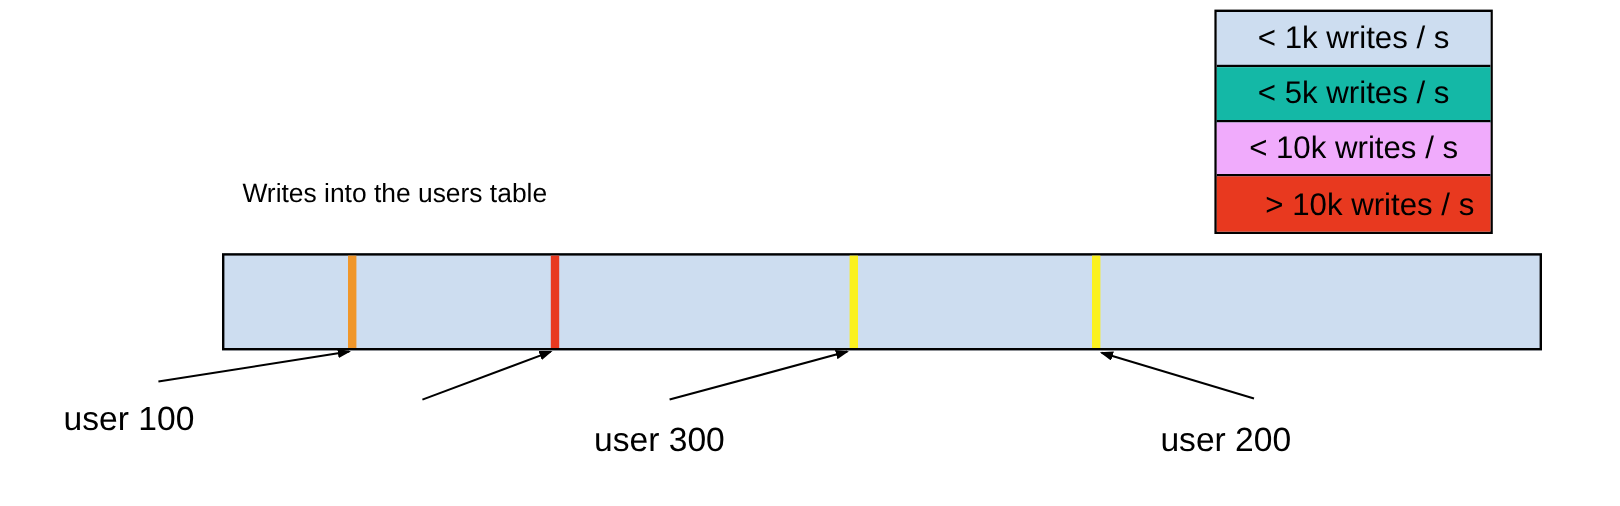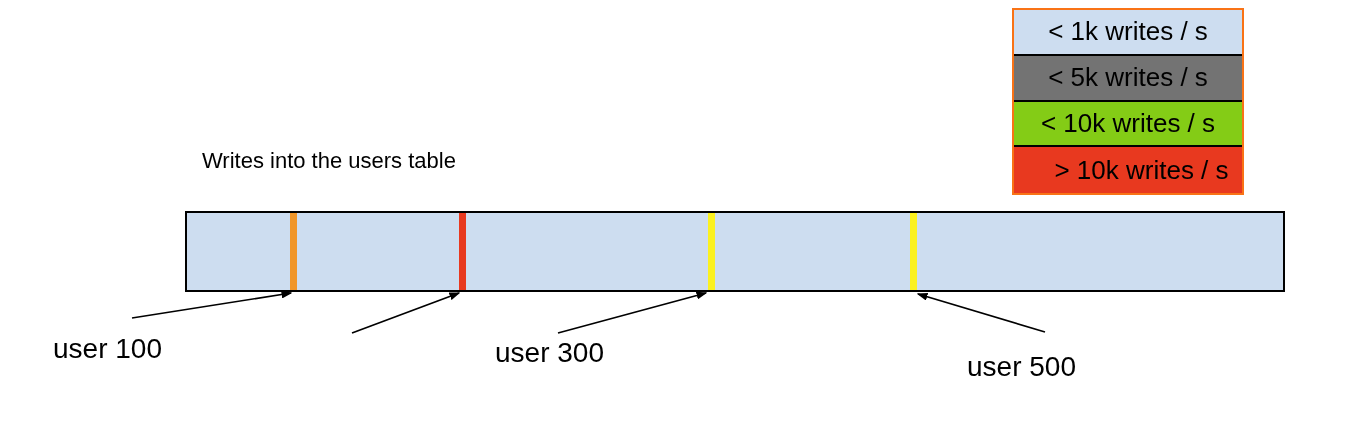--- a/index.html
+++ b/index.html
@@ -18,21 +18,21 @@
     top: 149px;
     font-size: 22px;
     line-height: 1.1;
     white-space: nowrap;
   }
   .legend {
     position: absolute;
     left: 1012px;
     top: 8px;
     width: 232px;
-    border: 2px solid #f97316;
+    border: 2px solid #000000;
     box-sizing: border-box;
   }
   .legend-row {
     height: 45.75px;
     box-sizing: border-box;
     border-bottom: 2px solid #000000;
     display: flex;
     align-items: center;
     justify-content: center;
     font-size: 26px;
@@ -75,24 +75,24 @@
 <body>
 
 <div class="canvas">
 
   <div class="title">Writes into the users table</div>
 
   <div class="legend">
     <div class="legend-row" style="background: rgb(205, 221, 240);">
       <span>&lt; 1k writes / s</span>
     </div>
-    <div class="legend-row" style="background: #737373;">
+    <div class="legend-row" style="background: #14b8a6;">
       <span>&lt; 5k writes / s</span>
     </div>
-    <div class="legend-row" style="background: #84cc16;">
+    <div class="legend-row" style="background: #f0abfc;">
       <span>&lt; 10k writes / s</span>
     </div>
     <div class="legend-row" style="background: rgb(232, 57, 31); padding-left: 27px;">
       <span>&gt; 10k writes / s</span>
     </div>
   </div>
 
   <div class="bar" style="background: rgb(205, 221, 240); border-color: rgb(0, 0, 0);">
     <div class="marker" style="left: 102.5px; background: rgb(240, 150, 42);"></div>
     <div class="marker" style="left: 271.5px; background: rgb(232, 57, 31);"></div>
@@ -106,16 +106,16 @@
         <path d="M0,0 L11,4 L0,8 Z" fill="#000000"></path>
       </marker>
     </defs>
     <line class="arrow-line" marker-end="url(#ah)" x1="132" y1="318" x2="291" y2="293"></line>
     <line class="arrow-line" marker-end="url(#ah)" x1="352" y1="333" x2="459" y2="293"></line>
     <line class="arrow-line" marker-end="url(#ah)" x1="558" y1="333" x2="706" y2="293"></line>
     <line class="arrow-line" marker-end="url(#ah)" x1="1045" y1="332" x2="918" y2="294"></line>
   </svg>
 
   <div class="user-label" style="left: 53px; top: 334px;">user 100</div>
-  <div class="user-label" style="left: 495px; top: 338px;">user 300</div>
-  <div class="user-label" style="left: 967px; top: 352px;">user 500</div>
+  <div class="user-label" style="left: 495px; top: 352px;">user 300</div>
+  <div class="user-label" style="left: 967px; top: 352px;">user 200</div>
 
 </div>
 
 </body></html>

